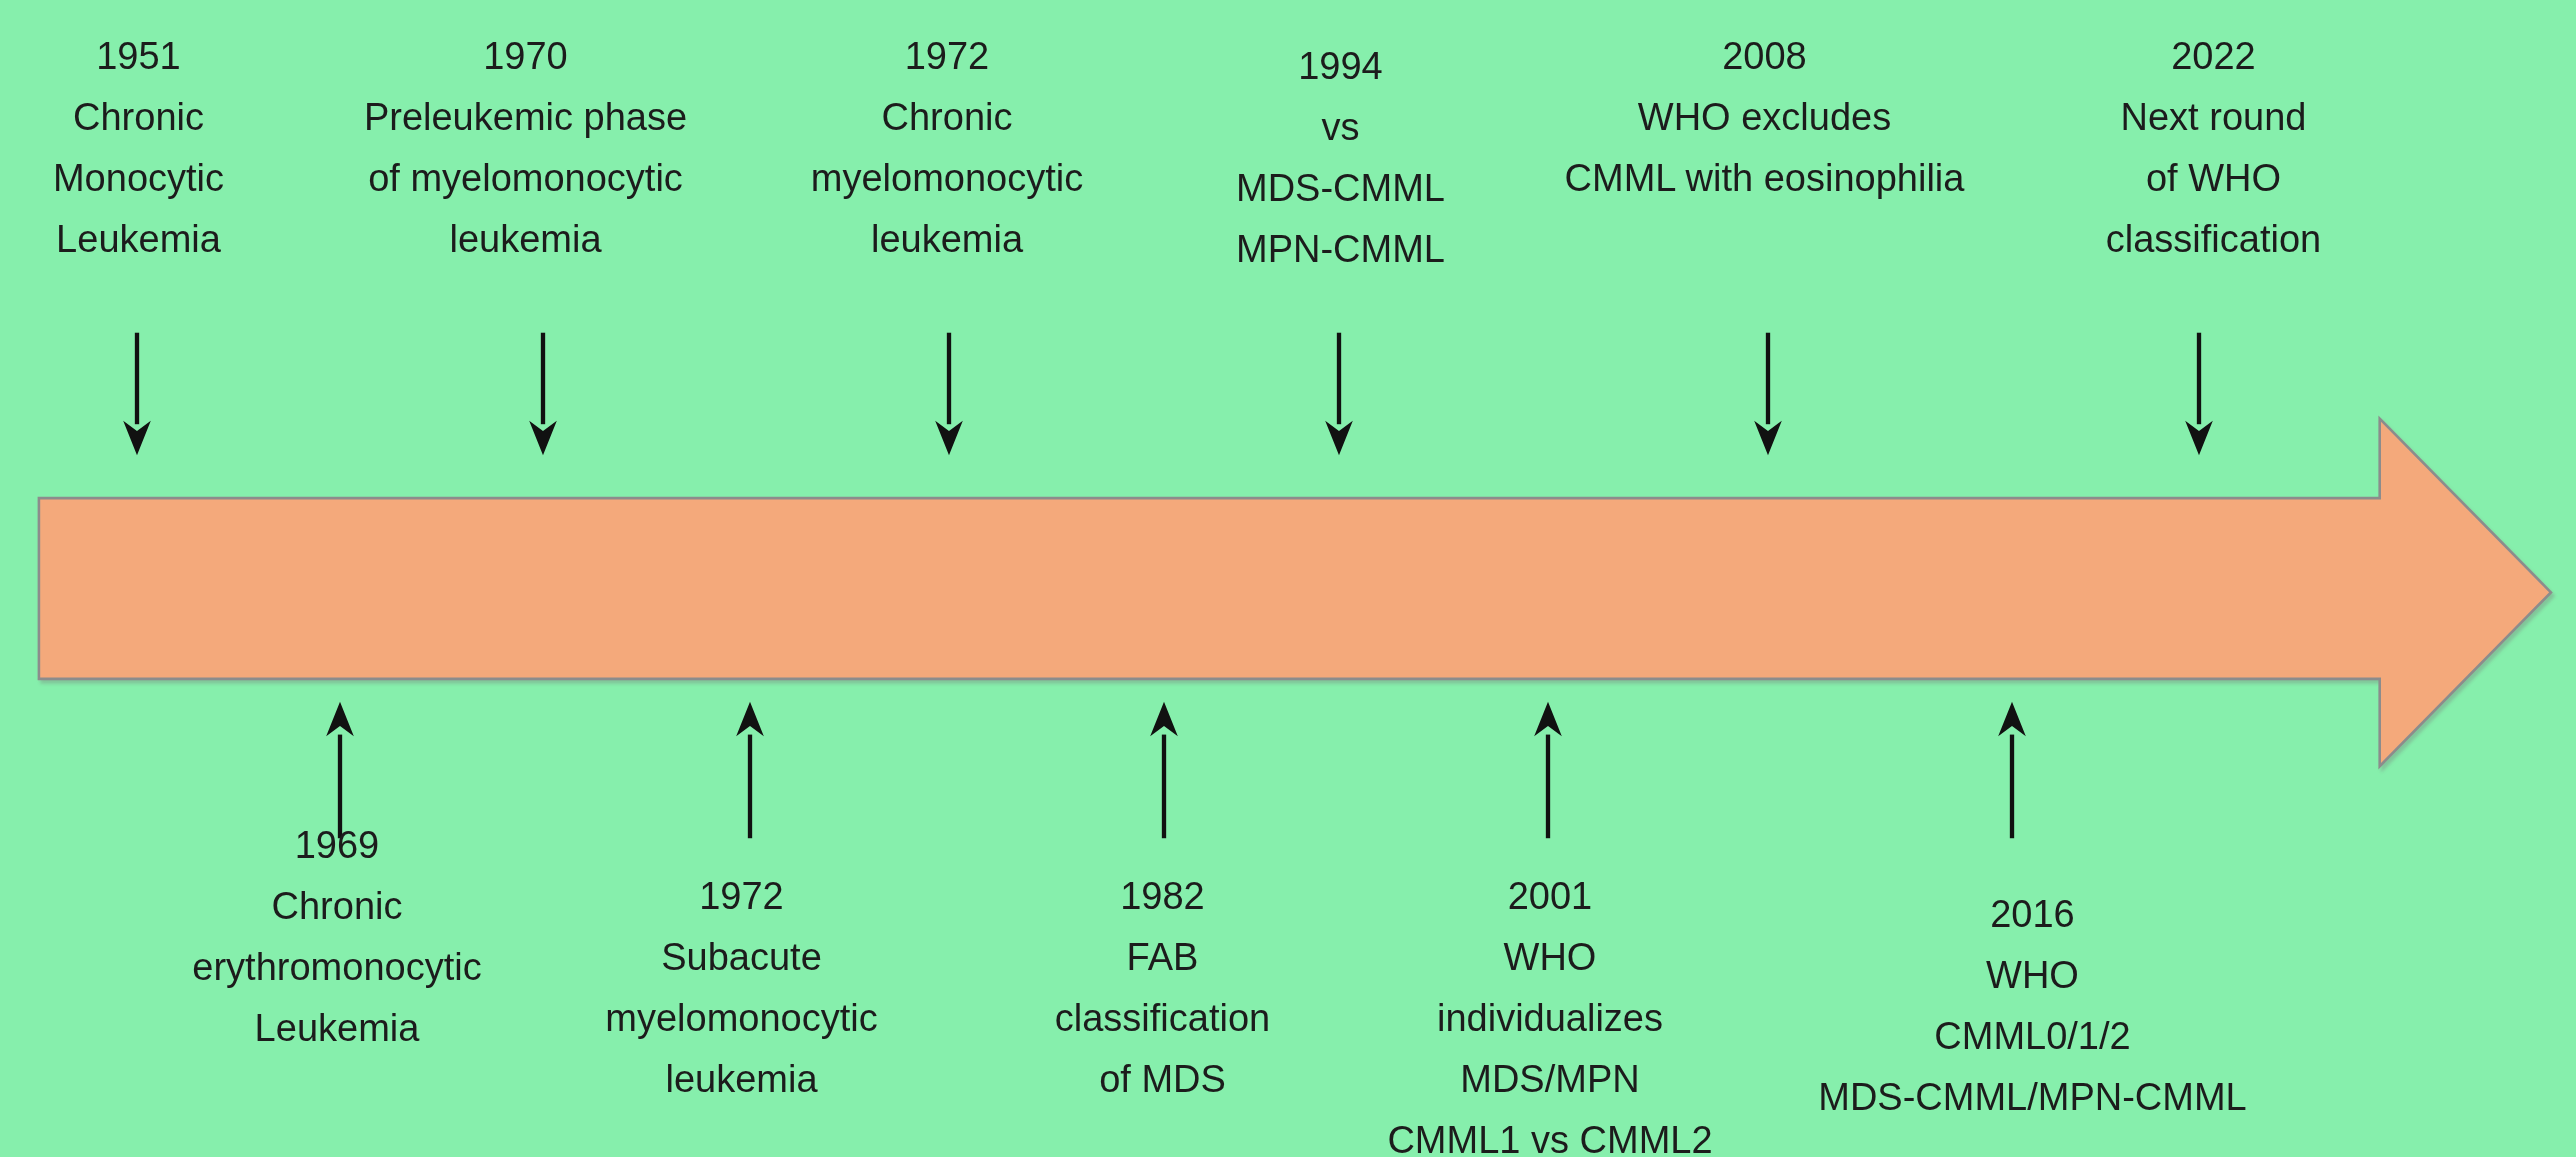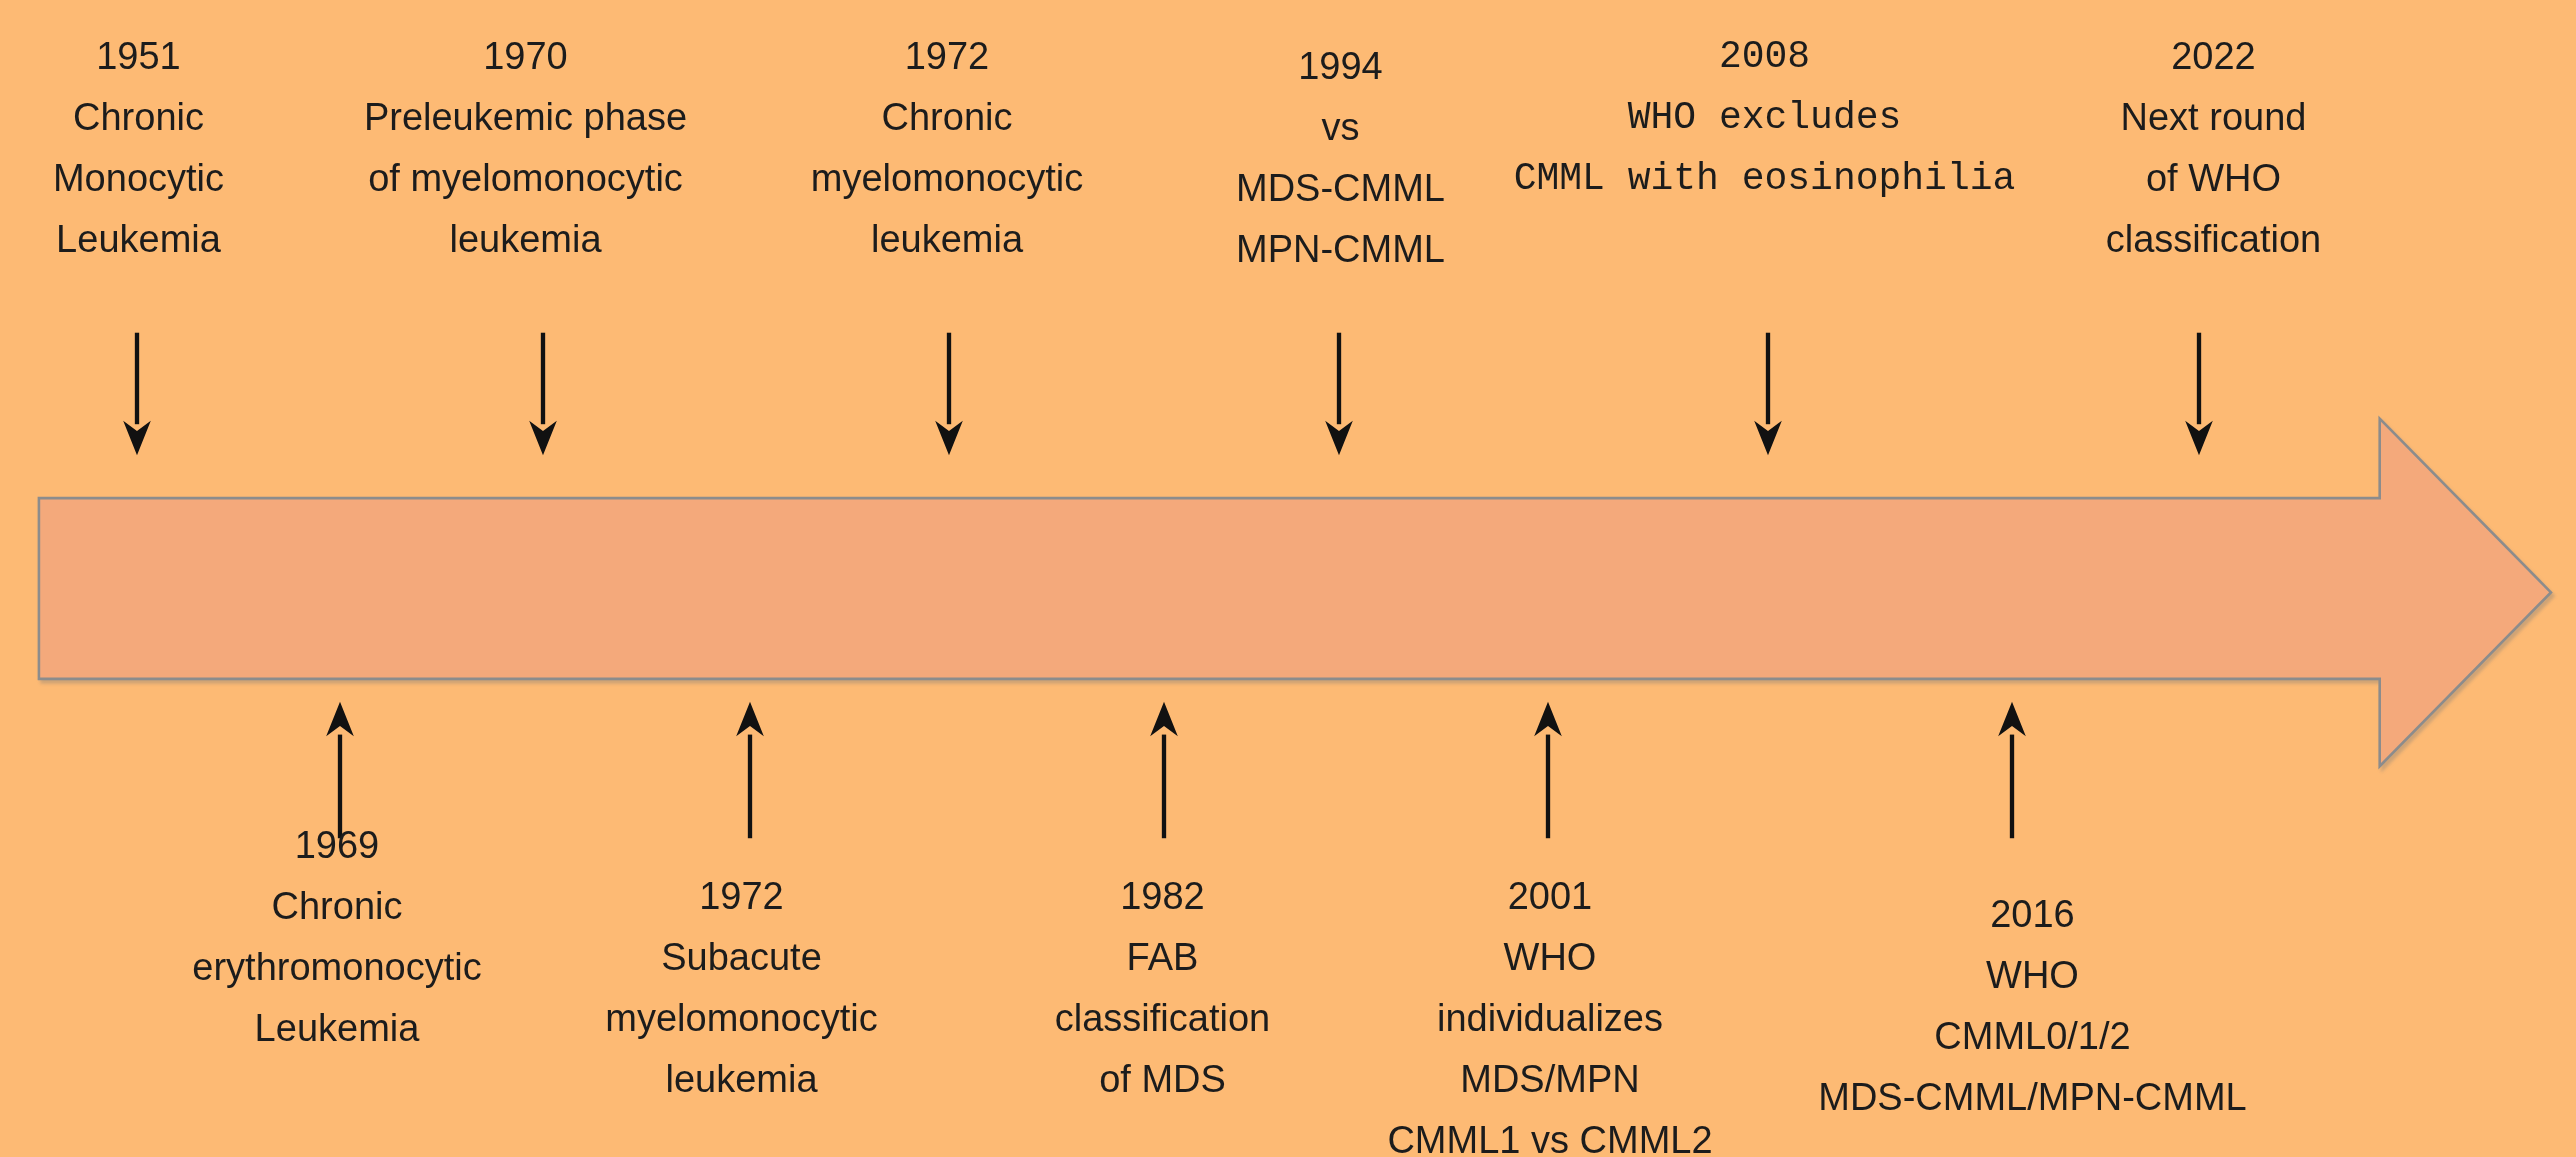--- a/index.html
+++ b/index.html
@@ -1,39 +1,39 @@
 <!DOCTYPE html>
 <html style="--arrow-fill: #F4A97B; --arrow-stroke: #8C8C8C; --connector-color: #111111; --text-color: #1C1C1C;font-size:14px"><head>
 <meta charset="utf-8">
 <style>
   html,body { margin:0; padding:0; background:#ffffff; }
   .canvas {
     position:relative;
     width:2576px;
     height:1158px;
-    background:#fdba74;
+    background:#86efac;
     font-family:"Liberation Sans", sans-serif;
     color:var(--text-color,#1c1c1c);
     overflow:hidden;
   }
   .event {
     position:absolute;
     text-align:center;
     font-size:38px;
     line-height:61px;
     white-space:nowrap;
   }
   .event .italic { font-style:italic; }
 
   
   .te0 { left:0px;    top:26px;  width:277px; }
   .te1 { left:292px;  top:26px;  width:467px; }
   .te2 { left:748px;  top:26px;  width:398px; }
   .te3 { left:1185px; top:36px;  width:311px; }
-  .te4 { left:1479px; top:26px;  width:571px;font-family:Liberation Mono, monospace; }
+  .te4 { left:1479px; top:26px;  width:571px; }
   .te5 { left:2032px; top:26px;  width:363px; }
 
   
   .be0 { left:147px;  top:815px; width:380px; }
   .be1 { left:560px;  top:866px; width:363px; }
   .be2 { left:1007px; top:866px; width:311px; }
   .be3 { left:1351px; top:866px; width:398px; }
   .be4 { left:1773px; top:884px; width:519px; }
 
   .connector { position:absolute; display:block; }

